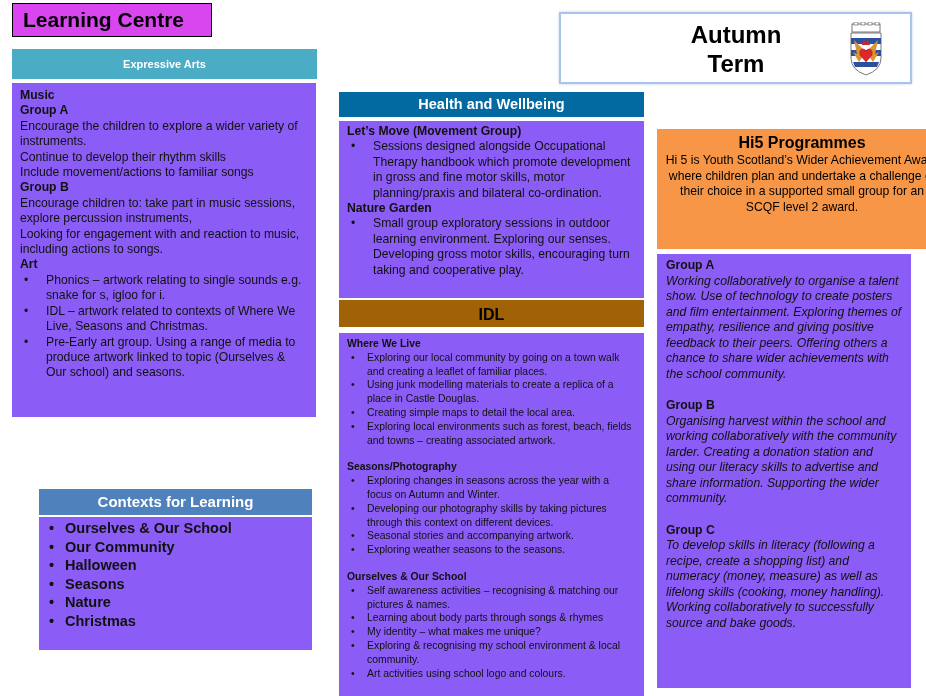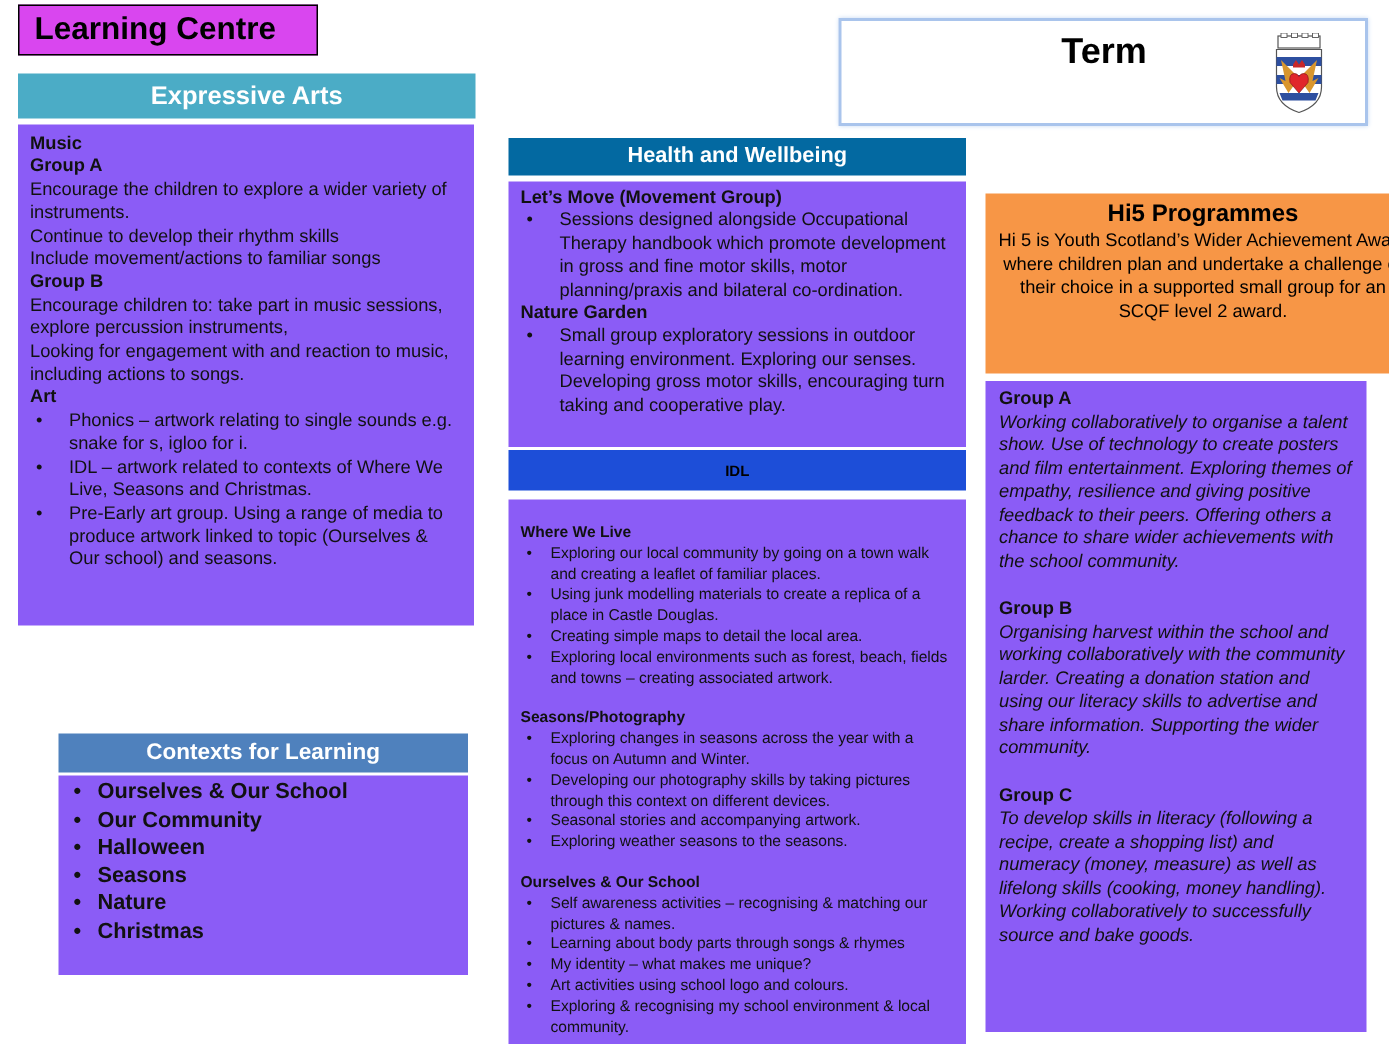--- a/index.html
+++ b/index.html
@@ -15,35 +15,35 @@
   #lc-title {
     left: 12px; top: 3px; width: 200px; height: 34px;
     background: #d946ef; border: 1.5px solid #000;
     font-size: 21px; font-weight: bold; line-height: 31px;
     padding-left: 10px; color: #000;
   }
 
   
   .hdr {
     color: #fff; font-weight: bold; text-align: center;
-    font-size: 17px;
+    font-size: 11px;
   }
   .panel { background: #8b5cf6; }
 
   #ea-hdr { left: 12px; top: 49px; width: 305px; height: 30px; background: #4bacc6; line-height: 30px; }
   #ea-body { left: 12px; top: 83px; width: 304px; height: 334px; padding: 5px 8px; font-size: 12.2px; line-height: 15.4px; }
 
   #cfl-hdr { left: 39px; top: 489px; width: 273px; height: 26px; background: #4f81bd; line-height: 26px; font-size: 15px; }
   #cfl-body { left: 39px; top: 517px; width: 273px; height: 133px; padding: 2px 6px; font-size: 14.5px; font-weight: bold; line-height: 18.6px; }
 
   #hw-hdr { left: 339px; top: 92px; width: 305px; height: 25px; background: #0369a1; line-height: 25px; font-size: 14.5px; }
   #hw-body { left: 339px; top: 121px; width: 305px; height: 177px; padding: 3px 8px; font-size: 12.2px; line-height: 15.4px; }
 
-  #idl-hdr { left: 339px; top: 300px; width: 305px; height: 27px; background: #1d4ed8; color: #000; line-height: 29px; font-size: 10px; }
-  #idl-body { left: 339px; top: 333px; width: 305px; height: 363px; padding: 16px 8px; font-size: 10.4px; line-height: 13.8px; }
+  #idl-hdr { left: 339px; top: 300px; width: 305px; height: 27px; background: #a16207; color: #000; line-height: 29px; font-size: 16px; }
+  #idl-body { left: 339px; top: 333px; width: 305px; height: 363px; padding: 4px 8px; font-size: 10.4px; line-height: 13.8px; }
 
   #term-box {
     left: 559px; top: 12px; width: 353px; height: 72px;
     background: #fff; border: 2px solid #a9c4ec; box-shadow: 0 0 3px #c5d8f3;
   }
   #term-text {
     position: absolute; left: 95px; top: 6px; width: 160px;
     text-align: center; font-weight: bold; font-size: 24px; line-height: 29px; color: #000;
   }
   #crest { position: absolute; left: 288px; top: 8px; width: 34px; height: 54px; }
@@ -130,27 +130,28 @@
     <li>Developing our photography skills by taking pictures through this context on different devices.</li>
     <li>Seasonal stories and accompanying artwork.</li>
     <li>Exploring weather seasons to the seasons.</li>
   </ul>
   <div class="gap"></div>
   <div class="b">Ourselves &amp; Our School</div>
   <ul>
     <li>Self awareness activities – recognising &amp; matching our pictures &amp; names.</li>
     <li>Learning about body parts through songs &amp; rhymes</li>
     <li>My identity – what makes me unique?</li>
+    <li>Exploring &amp; recognising my school environment &amp; local community.</li>
     <li>Art activities using school logo and colours.</li>
-    <li>Exploring &amp; recognising my school environment &amp; local community.</li>
   </ul>
 </div>
 
 <div id="term-box" class="abs">
   <div id="term-text">
+    <div>Autumn</div>
     <div>Term</div>
   </div>
   <svg id="crest" viewBox="0 0 34 54">
 
     <rect x="3" y="2" width="28" height="8" fill="#fff" stroke="#555" stroke-width="0.8"></rect>
     <rect x="5" y="0" width="4" height="3" fill="#fff" stroke="#555" stroke-width="0.6"></rect>
     <rect x="12" y="0" width="4" height="3" fill="#fff" stroke="#555" stroke-width="0.6"></rect>
     <rect x="19" y="0" width="4" height="3" fill="#fff" stroke="#555" stroke-width="0.6"></rect>
     <rect x="26" y="0" width="4" height="3" fill="#fff" stroke="#555" stroke-width="0.6"></rect>
 

